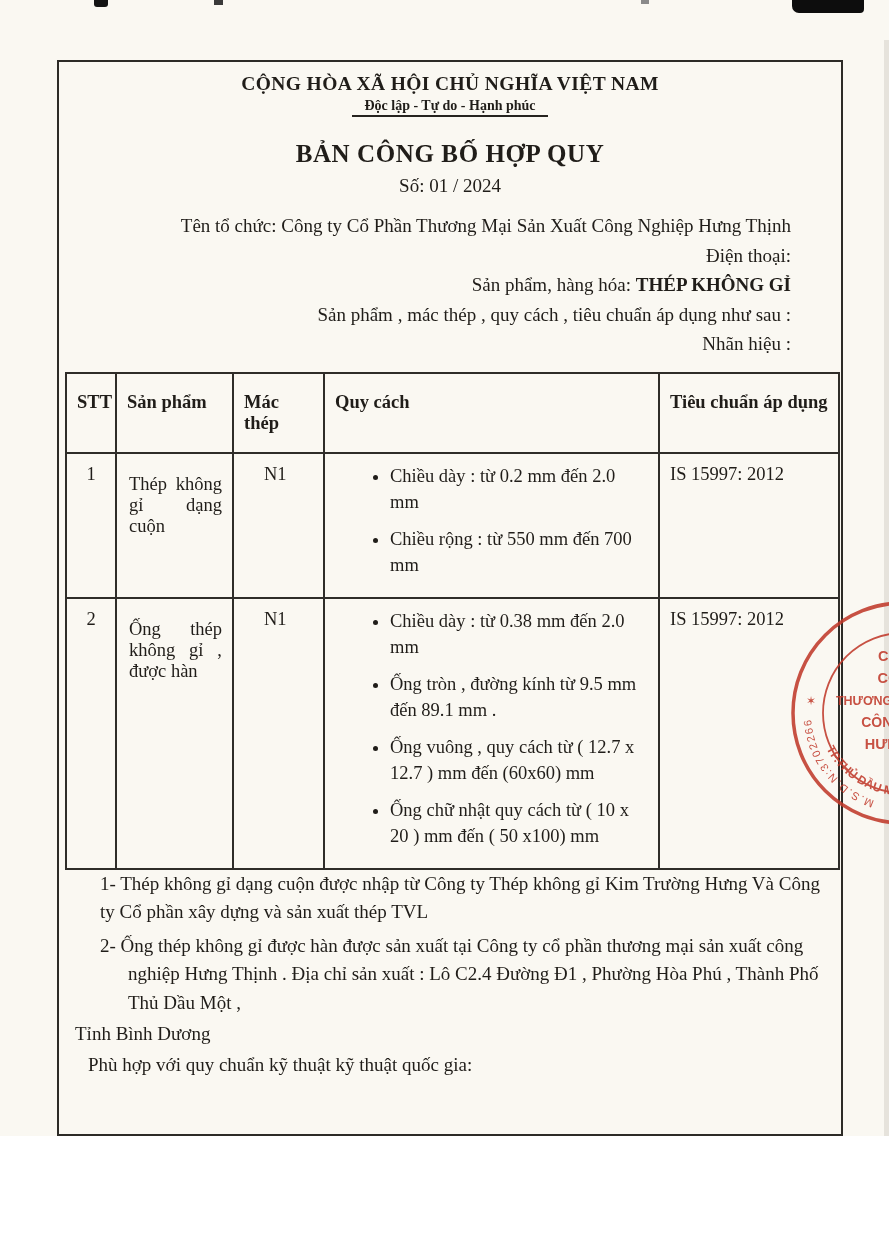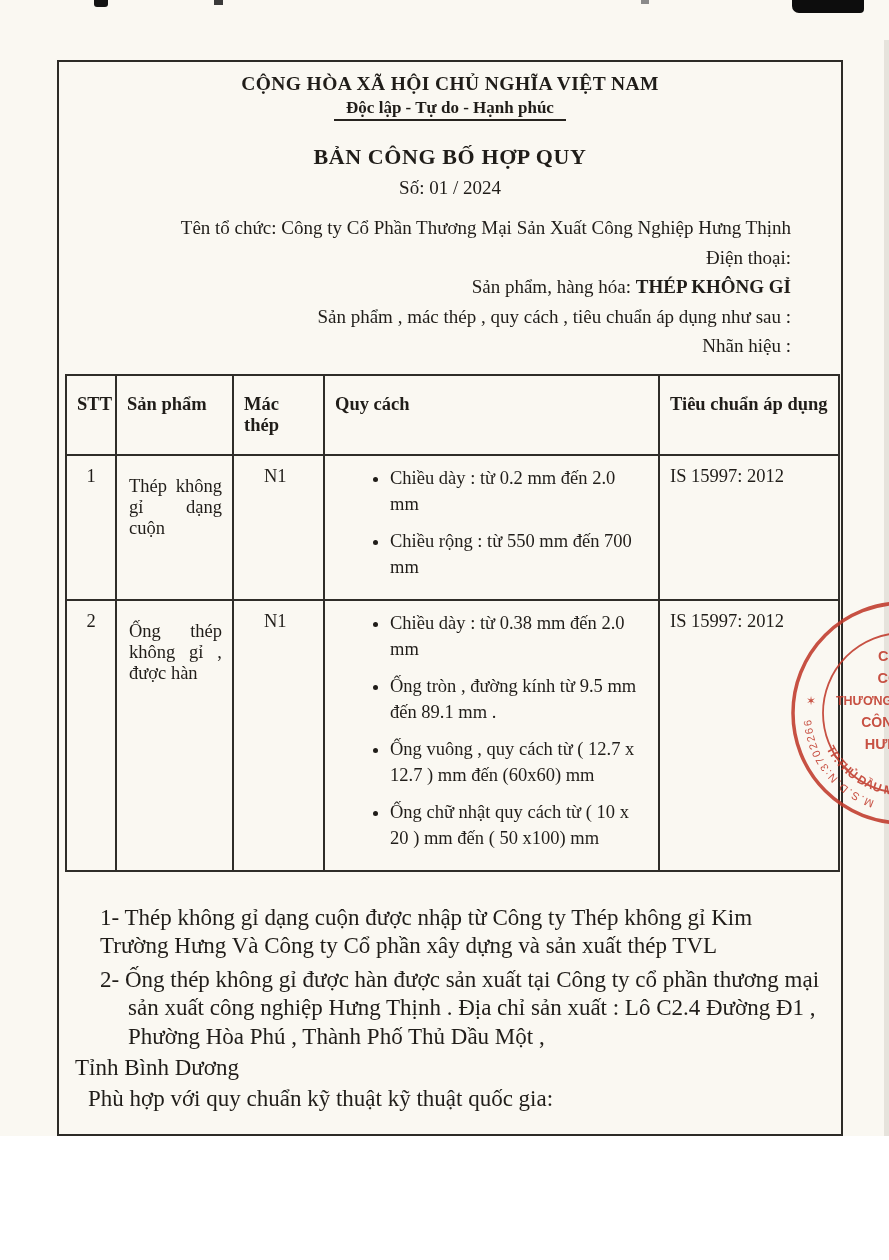--- a/index.html
+++ b/index.html
@@ -27,23 +27,23 @@
   .frame {
     position: absolute;
     left: 57px; top: 60px;
     width: 786px; height: 1076px;
     border: 2px solid #2d2b27;
     padding: 6px 16px 0 16px;
     overflow: hidden;
   }
 
   .nat-header   { text-align: center; margin-top: 5px; font-weight: bold; font-size: 19.5px; letter-spacing: 0.4px; }
-  .motto        { text-align: center; margin-top: 3px; font-weight: bold; font-size: 17px; }
+  .motto        { text-align: center; margin-top: 3px; font-weight: bold; font-size: 14px; }
   .motto span   { border-bottom: 2px solid #26231f; padding: 0 12px 2px 12px; }
-  .doc-title    { text-align: center; margin-top: 26px; font-weight: bold; font-size: 22px; letter-spacing: 0.6px; }
+  .doc-title    { text-align: center; margin-top: 26px; font-weight: bold; font-size: 25px; letter-spacing: 0.6px; }
   .doc-number   { text-align: center; margin-top: 7px; font-size: 19px; }
 
   .info         { margin-top: 14px; font-size: 19px; line-height: 29.5px; max-width: 716px; text-align: right; }
   .info p       { margin: 0; }
   .info .ind    { margin-left: 20px; }
 
   table.products {
     margin-top: 13px; margin-left: -10px;
     border-collapse: collapse; table-layout: fixed;
     width: 773px; font-size: 18.5px;
@@ -55,21 +55,21 @@
   tr.row-1 { height: 96px; }
   tr.row-2 { height: 242px; }
   td.c-stt { text-align: center; padding-top: 10px; }
   td.c-sp  { padding: 20px 10px 8px 12px; text-align: justify; }
   td.c-mt  { padding: 10px 0 0 30px; }
   td.c-qc  { padding: 9px 10px 8px 38px; }
   td.c-tc  { padding: 10px 8px 8px 10px; }
   ul.specs { margin: 0; padding-left: 27px; list-style: disc; }
   ul.specs li { margin: 0 0 10px 0; line-height: 26.5px; }
 
-  .notes    { margin-top: 32px; font-size: 23px; line-height: 28.5px; }
+  .notes    { font-size: 19px; line-height: 28.5px; }
   .note-1   { margin: 0 0 5px 25px; }
   .note-2   { margin: 0 0 3px 25px; padding-left: 28px; text-indent: -28px; }
   .note-3   { margin: 2px 0 0 0; }
   .note-4   { margin: 2px 0 0 13px; }
 
   .stamp {
     position: absolute;
     left: 783px; top: 593px;
     width: 240px; height: 240px;
     opacity: 0.88;

